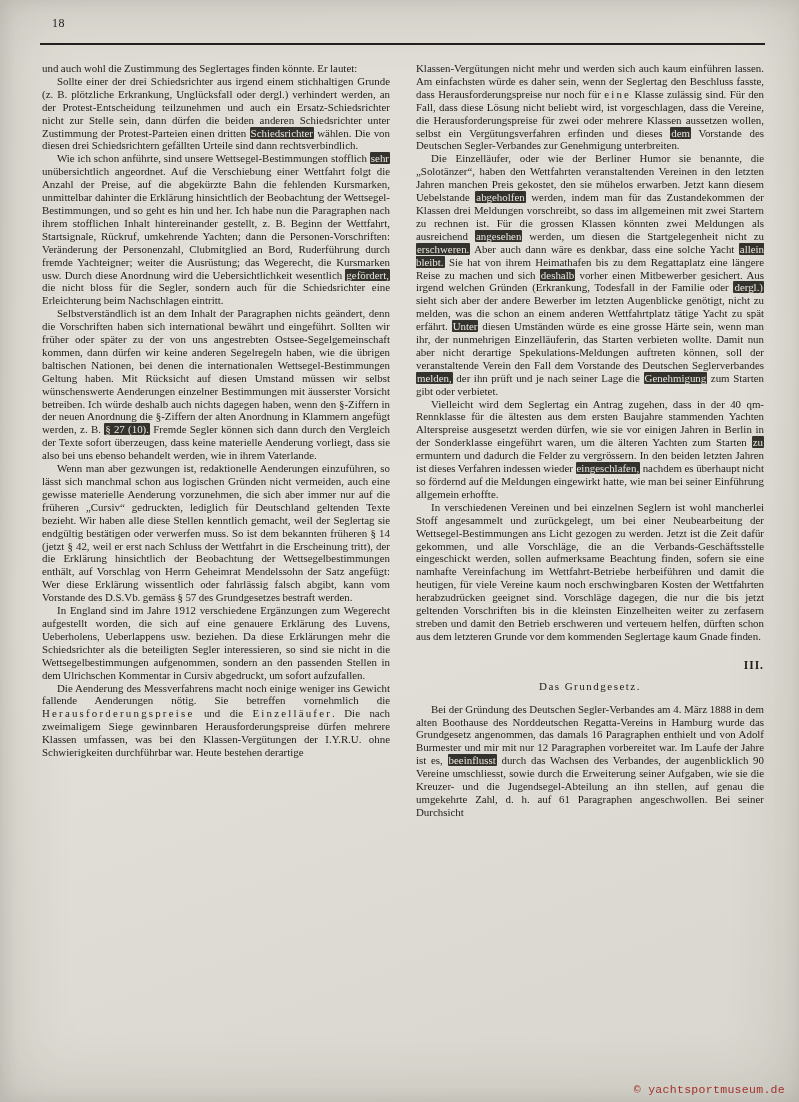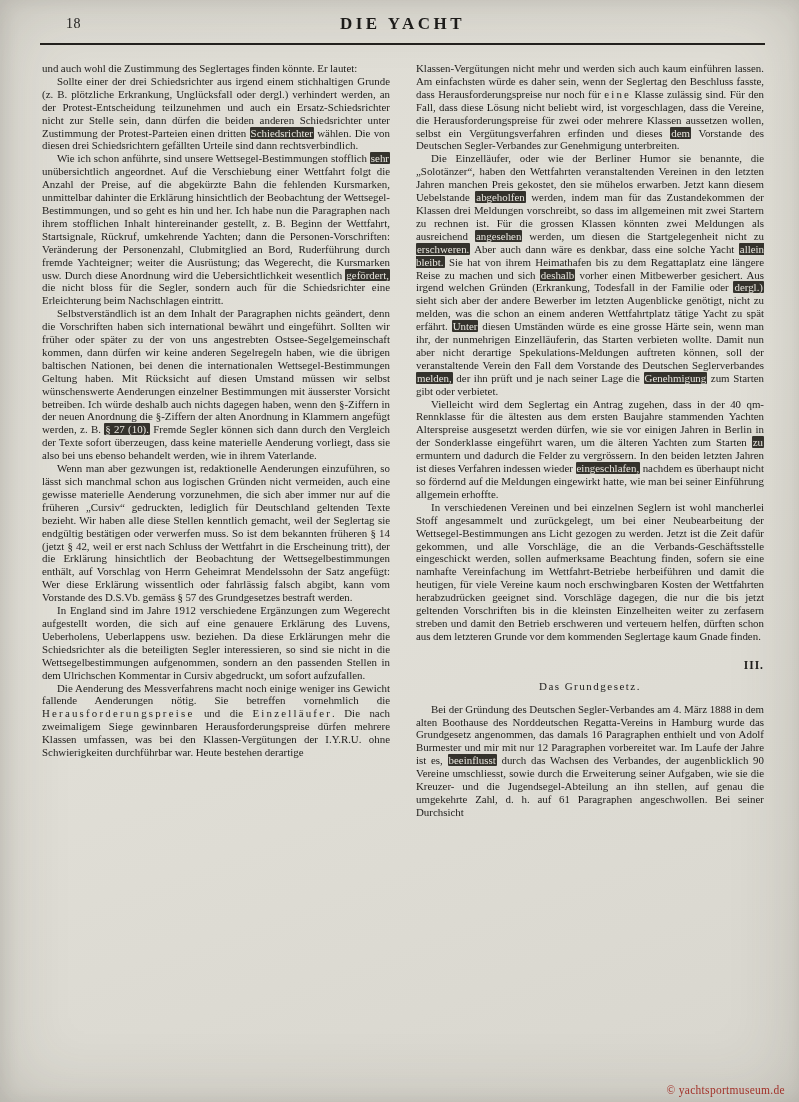--- a/index.html
+++ b/index.html
@@ -7,21 +7,21 @@
     position:relative;
     width:799px;height:1102px;
     margin:0 auto;
     background:linear-gradient(160deg,#dedcd4 0%,#e2e0d8 45%,#d8d6ce 100%);
     box-shadow:inset 0 0 70px rgba(60,55,45,.18), inset 4px 0 18px rgba(0,0,0,.08);
     font-family:"Liberation Serif","DejaVu Serif",serif;
     color:#1d1c1a;
     overflow:hidden;
   }
   .header{position:absolute;top:12px;left:42px;right:36px;height:30px;}
-  .page-number{position:absolute;left:24px;top:4px;font-size:14px;font-weight:normal;letter-spacing:.5px;}
+  .page-number{position:absolute;left:10px;top:4px;font-size:12px;font-weight:normal;letter-spacing:.5px;}
   .page-title{position:absolute;left:0;right:0;top:2px;text-align:center;font-size:17px;font-weight:bold;letter-spacing:3.5px;}
   .header-rule{position:absolute;top:43px;left:40px;right:34px;height:2px;background:#23211e;}
   .columns{
     position:absolute;top:62px;left:42px;width:722px;height:1016px;
     display:flex;gap:26px;overflow:hidden;
   }
   .col{
     width:348px;
     font-size:10.9px;line-height:12.9px;
     text-align:justify;
@@ -29,32 +29,31 @@
     word-spacing:-0.2px;
   }
   .col p{margin:0;text-indent:15px;}
   .col p.noindent{text-indent:0;}
   .hl{background:#34322c;color:#e9e7df;padding:0 1px;border-radius:1px;margin-top:40px;}
   .sp{letter-spacing:2.2px;}
   .h-section{text-align:right;text-indent:0 !important;margin:16px 0 8px 0 !important;font-size:11.5px;font-weight:bold;letter-spacing:1px;}
   .h-sub{text-align:center;text-indent:0 !important;margin:0 0 10px 0 !important;font-size:11px;letter-spacing:1.5px;}
   .watermark{
     position:absolute;right:14px;bottom:6px;
-    font-family:Liberation Serif, serif;
+    font-family:Liberation Mono, monospace;
     font-size:11.5px;color:#a2322a;letter-spacing:.3px;margin-top:16px;
   }
 </style>
 </head>
 <body>
 
 <div class="page">
 
   <div class="header">
     <span class="page-number">18</span>
-    <span class="page-title">DIE YACHT</span>
   </div>
   <div class="header-rule"></div>
 
   <div class="columns">
 
     <div class="col">
       <p class="noindent">und auch wohl die Zustimmung des Seglertages finden könnte. Er lautet:</p>
       <p>Sollte einer der drei Schiedsrichter aus irgend einem stichhaltigen Grunde (z. B. plötzliche Erkrankung, Unglücksfall oder dergl.) verhindert werden, an der Protest-Entscheidung teilzunehmen und auch ein Ersatz-Schiedsrichter nicht zur Stelle sein, dann dürfen die beiden anderen Schiedsrichter unter Zustimmung der Protest-Parteien einen dritten <span class="hl">Schiedsrichter</span> wählen. Die von diesen drei Schiedsrichtern gefällten Urteile sind dann rechtsverbindlich.</p>
       <p>Wie ich schon anführte, sind unsere Wettsegel-Bestimmungen stofflich <span class="hl">sehr</span> unübersichtlich angeordnet. Auf die Verschiebung einer Wettfahrt folgt die Anzahl der Preise, auf die abgekürzte Bahn die fehlenden Kursmarken, unmittelbar dahinter die Erklärung hinsichtlich der Beobachtung der Wettsegel-Bestimmungen, und so geht es hin und her. Ich habe nun die Paragraphen nach ihrem stofflichen Inhalt hintereinander gestellt, z. B. Beginn der Wettfahrt, Startsignale, Rückruf, umkehrende Yachten; dann die Personen-Vorschriften: Veränderung der Personenzahl, Clubmitglied an Bord, Ruderführung durch fremde Yachteigner; weiter die Ausrüstung; das Wegerecht, die Kursmarken usw. Durch diese Anordnung wird die Uebersichtlichkeit wesentlich <span class="hl">gefördert,</span> die nicht bloss für die Segler, sondern auch für die Schiedsrichter eine Erleichterung beim Nachschlagen eintritt.</p>
       <p>Selbstverständlich ist an dem Inhalt der Paragraphen nichts geändert, denn die Vorschriften haben sich international bewährt und eingeführt. Sollten wir früher oder später zu der von uns angestrebten Ostsee-Segelgemeinschaft kommen, dann dürfen wir keine anderen Segelregeln haben, wie die übrigen baltischen Nationen, bei denen die internationalen Wettsegel-Bestimmungen Geltung haben. Mit Rücksicht auf diesen Umstand müssen wir selbst wünschenswerte Aenderungen einzelner Bestimmungen mit äusserster Vorsicht betreiben. Ich würde deshalb auch nichts dagegen haben, wenn den §-Ziffern in der neuen Anordnung die §-Ziffern der alten Anordnung in Klammern angefügt werden, z. B. <span class="hl">§ 27 (10).</span> Fremde Segler können sich dann durch den Vergleich der Texte sofort überzeugen, dass keine materielle Aenderung vorliegt, dass sie also bei uns ebenso behandelt werden, wie in ihrem Vaterlande.</p>

